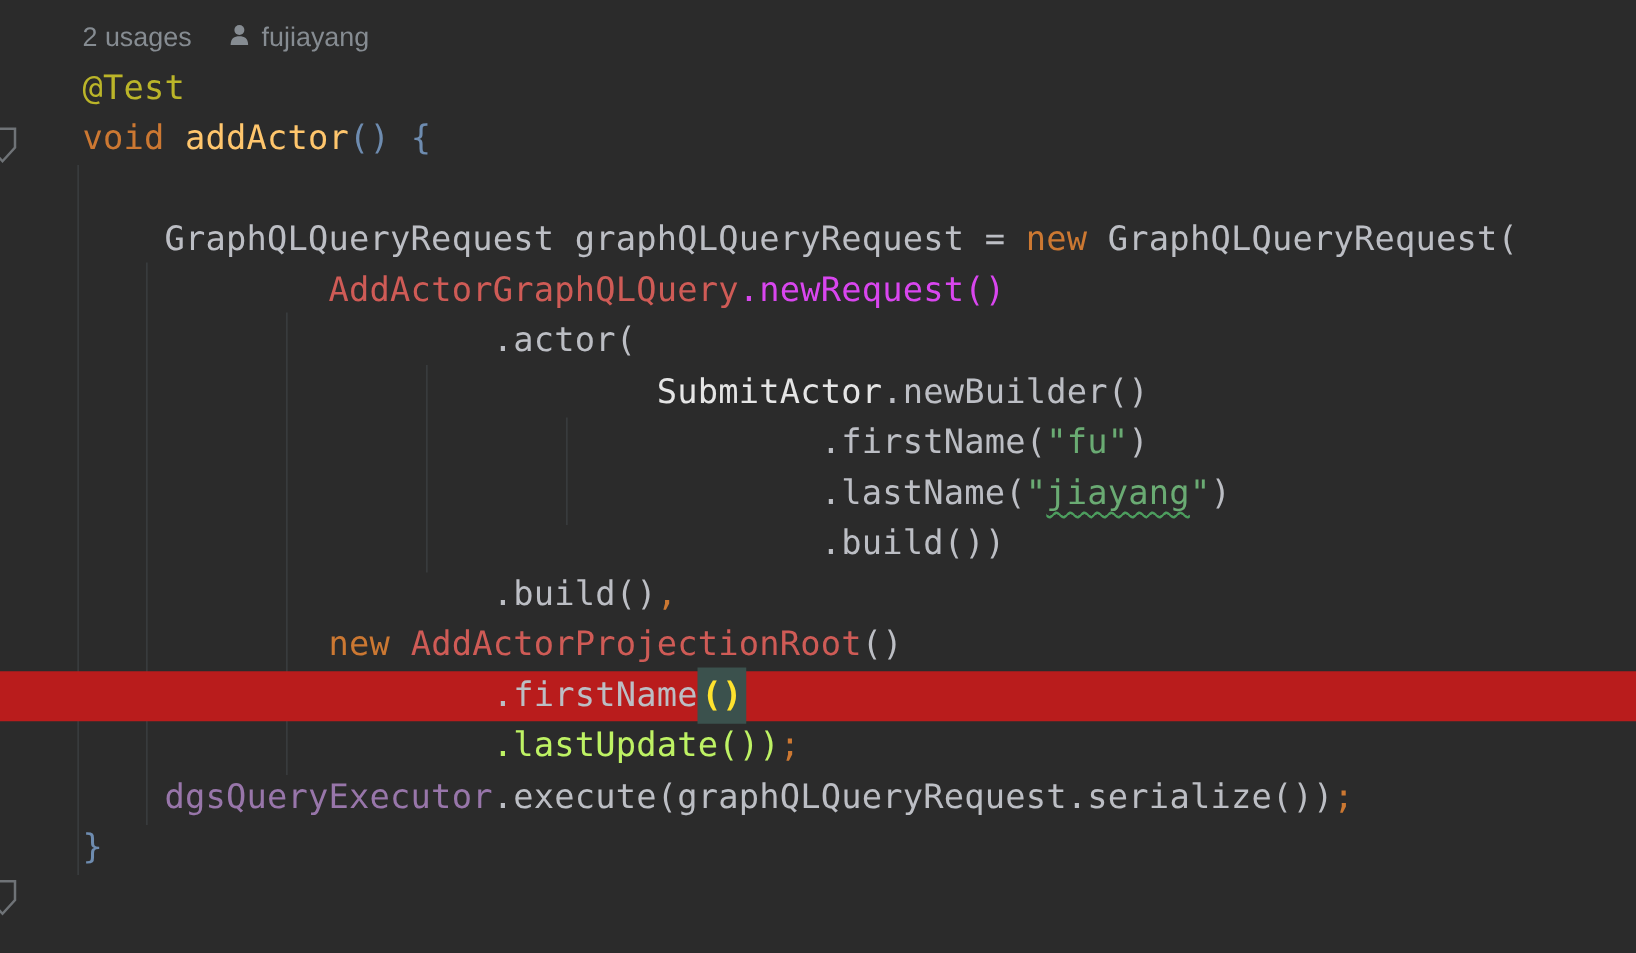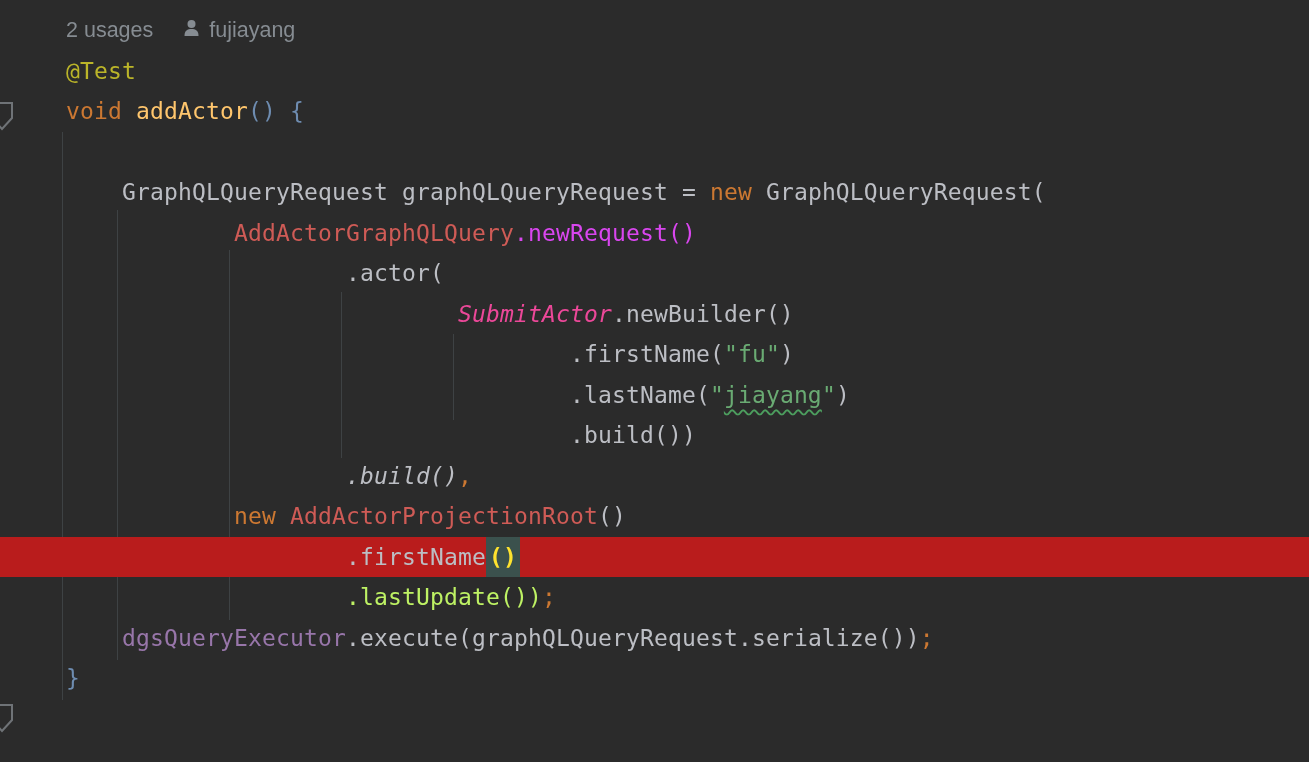--- a/index.html
+++ b/index.html
@@ -14,21 +14,21 @@
     position:absolute;inset:0;
   }
   .indent-guides{position:absolute;inset:0;z-index:1;}
   .indent-guide{position:absolute;width:1px;background:#3E4244;}
   .lines{
     position:absolute;left:0;top:10px;right:0;z-index:2;
   }
   .code-line{
     height:40.5px;line-height:40.5px;
     white-space:pre;
-    font-size:23px;letter-spacing:0.15px;
+    font-size:27px;letter-spacing:0.15px;
     color:#BCBEC4;
     padding-left:66px;
   }
   .code-line.caret-line{background:#b91c1c;}
   .inlay-line{
     height:40.5px;line-height:40.5px;
     padding-left:66px;
     font-family:"Liberation Sans", sans-serif;
     font-size:21.5px;color:#868C92;
     display:flex;align-items:center;
@@ -76,25 +76,25 @@
         <span>fujiayang</span>
       </span>
     </div>
 
   <div class="code-line"><span class="tok"></span><span class="tok" style="color: rgb(187, 181, 41);">@Test</span></div>
       <div class="code-line"><span class="tok"></span><span class="tok" style="color: rgb(204, 120, 50);">void</span><span class="tok" style="color: rgb(188, 190, 196);"> </span><span class="tok" style="color: rgb(255, 198, 109);">addActor</span><span class="tok" style="color: rgb(110, 140, 176);">()</span><span class="tok" style="color: rgb(188, 190, 196);"> </span><span class="tok" style="color: rgb(110, 140, 176);">{</span></div>
       <div class="code-line"><span class="tok"></span></div>
       <div class="code-line"><span class="tok">    </span><span class="tok" style="color: rgb(188, 190, 196);">GraphQLQueryRequest graphQLQueryRequest = </span><span class="tok" style="color: rgb(204, 120, 50);">new</span><span class="tok" style="color: rgb(188, 190, 196);"> GraphQLQueryRequest(</span></div>
       <div class="code-line"><span class="tok">            </span><span class="tok" style="color: rgb(207, 91, 86);">AddActorGraphQLQuery</span><span class="tok" style="color: #d946ef;">.newRequest()</span></div>
       <div class="code-line"><span class="tok">                    </span><span class="tok" style="color: rgb(188, 190, 196);">.actor(</span></div>
-      <div class="code-line"><span class="tok">                            </span><span class="tok" style="color: #ec4899; font-style: italic;">SubmitActor</span><span class="tok" style="color: rgb(188, 190, 196);">.newBuilder()</span></div>
+      <div class="code-line"><span class="tok">                            </span><span class="tok" style="color: #e5e5e5;">SubmitActor</span><span class="tok" style="color: rgb(188, 190, 196);">.newBuilder()</span></div>
       <div class="code-line"><span class="tok">                                    </span><span class="tok" style="color: rgb(188, 190, 196);">.firstName(</span><span class="tok" style="color: rgb(106, 171, 115);">"fu"</span><span class="tok" style="color: rgb(188, 190, 196);">)</span></div>
       <div class="code-line"><span class="tok">                                    </span><span class="tok" style="color: rgb(188, 190, 196);">.lastName(</span><span class="tok" style="color: rgb(106, 171, 115);">"</span><span class="tok tok-squiggle" style="color: rgb(106, 171, 115);">jiayang</span><span class="tok" style="color: rgb(106, 171, 115);">"</span><span class="tok" style="color: rgb(188, 190, 196);">)</span></div>
       <div class="code-line"><span class="tok">                                    </span><span class="tok" style="color: rgb(188, 190, 196);">.build())</span></div>
-      <div class="code-line"><span class="tok">                    </span><span class="tok" style="color: rgb(188, 190, 196); font-style: italic;">.build()</span><span class="tok" style="color: rgb(204, 120, 50);">,</span></div>
+      <div class="code-line"><span class="tok">                    </span><span class="tok" style="color: rgb(188, 190, 196);">.build()</span><span class="tok" style="color: rgb(204, 120, 50);">,</span></div>
       <div class="code-line"><span class="tok">            </span><span class="tok" style="color: rgb(204, 120, 50);">new</span><span class="tok" style="color: rgb(188, 190, 196);"> </span><span class="tok" style="color: rgb(207, 91, 86);">AddActorProjectionRoot</span><span class="tok" style="color: rgb(188, 190, 196);">()</span></div>
       <div class="code-line caret-line"><span class="tok">                    </span><span class="tok" style="color: rgb(188, 190, 196);">.firstName</span><span class="tok tok-match" style="color: rgb(255, 227, 46);">()</span></div>
       <div class="code-line"><span class="tok">                    </span><span class="tok" style="color: #bef264;">.lastUpdate())</span><span class="tok" style="color: rgb(204, 120, 50);">;</span></div>
       <div class="code-line"><span class="tok">    </span><span class="tok" style="color: rgb(152, 118, 170);">dgsQueryExecutor</span><span class="tok" style="color: rgb(188, 190, 196);">.execute(graphQLQueryRequest.serialize())</span><span class="tok" style="color: rgb(204, 120, 50);">;</span></div>
       <div class="code-line"><span class="tok"></span><span class="tok" style="color: rgb(110, 140, 176);">}</span></div>
     </div>
 
   <div class="gutter-icon" style="top:101px;">
     <svg width="24" height="30" viewBox="0 0 24 30">
       <polygon points="2,2 22,2 22,17 12,28 2,17" fill="none" stroke="#6F7377" stroke-width="2"></polygon>

